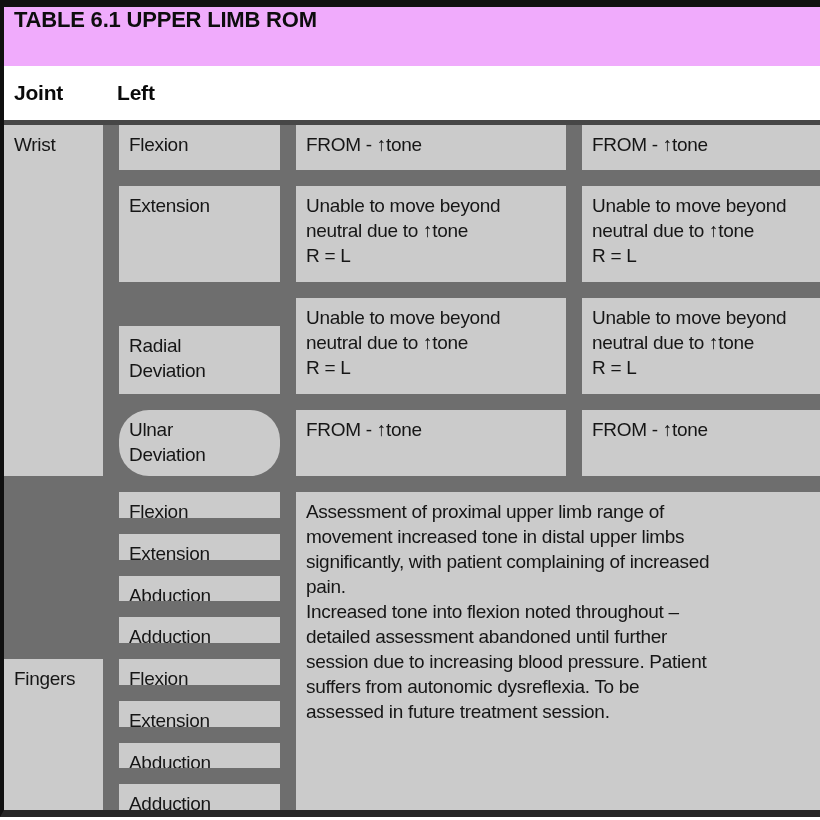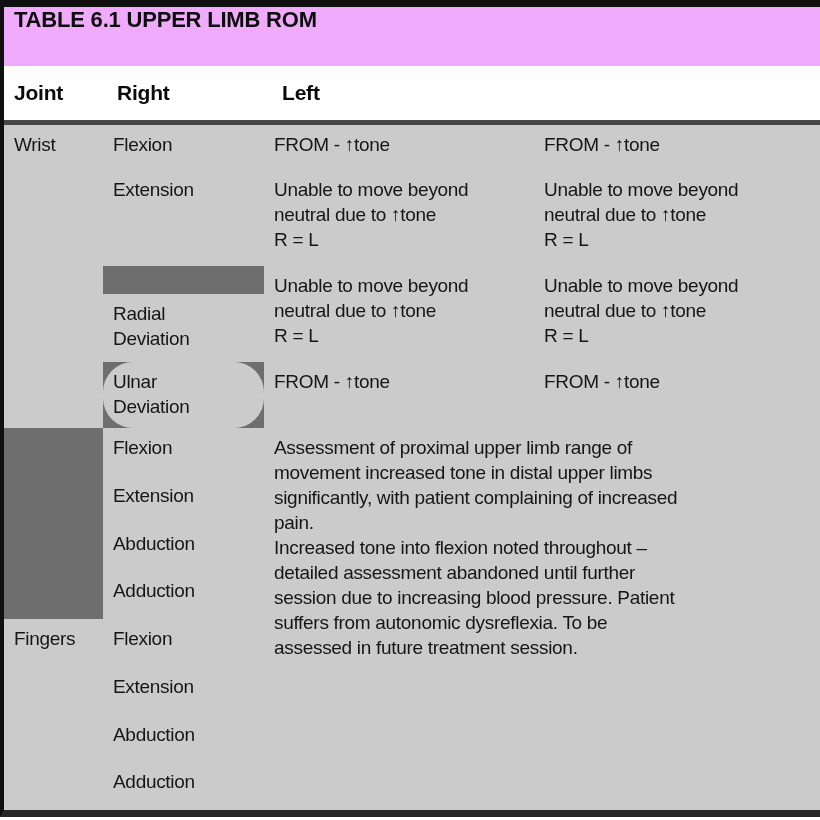--- a/index.html
+++ b/index.html
@@ -36,21 +36,21 @@
     border-bottom:5px solid #474747;
     align-items:center;
     font-size:21px;font-weight:bold;color:#0a0a0a;
     letter-spacing:-0.2px;
   }
   .header-row .hcell{padding-left:10px;}
   .body-grid{
     display:grid;
     grid-template-columns:99px 161px 270px 1fr;
     grid-template-rows:45px 96px 96px 66px repeat(8, 1fr);
-    gap:0;
+    gap:16px;
     background:#6e6e6e; 
     height:685px;
   }
   .cell{
     background:#cbcbcb;
     padding:7px 8px 6px 10px;
     box-sizing:border-box;
     font-size:19px;line-height:25px;color:#161616;
     letter-spacing:-0.3px;
     white-space:pre-line;
@@ -62,21 +62,20 @@
 
 <div class="page">
   <div class="table-wrap">
 
     <div class="title-bar">
       <span>TABLE 6.1 UPPER LIMB ROM</span>
     </div>
 
     <div class="header-row grid-cols">
       <div class="hcell">Joint</div>
-      <div class="hcell">Right</div>
       <div class="hcell">Left</div>
     </div>
 
     <div class="body-grid">
 
       <div class="cell" style="grid-row:1/5;grid-column:1;">Wrist</div>
 
       <div class="cell" style="grid-row:1;grid-column:2;">Flexion</div>
       <div class="cell" style="grid-row:1;grid-column:3;">FROM - ↑tone</div>
       <div class="cell" style="grid-row:1;grid-column:4;">FROM - ↑tone</div>

